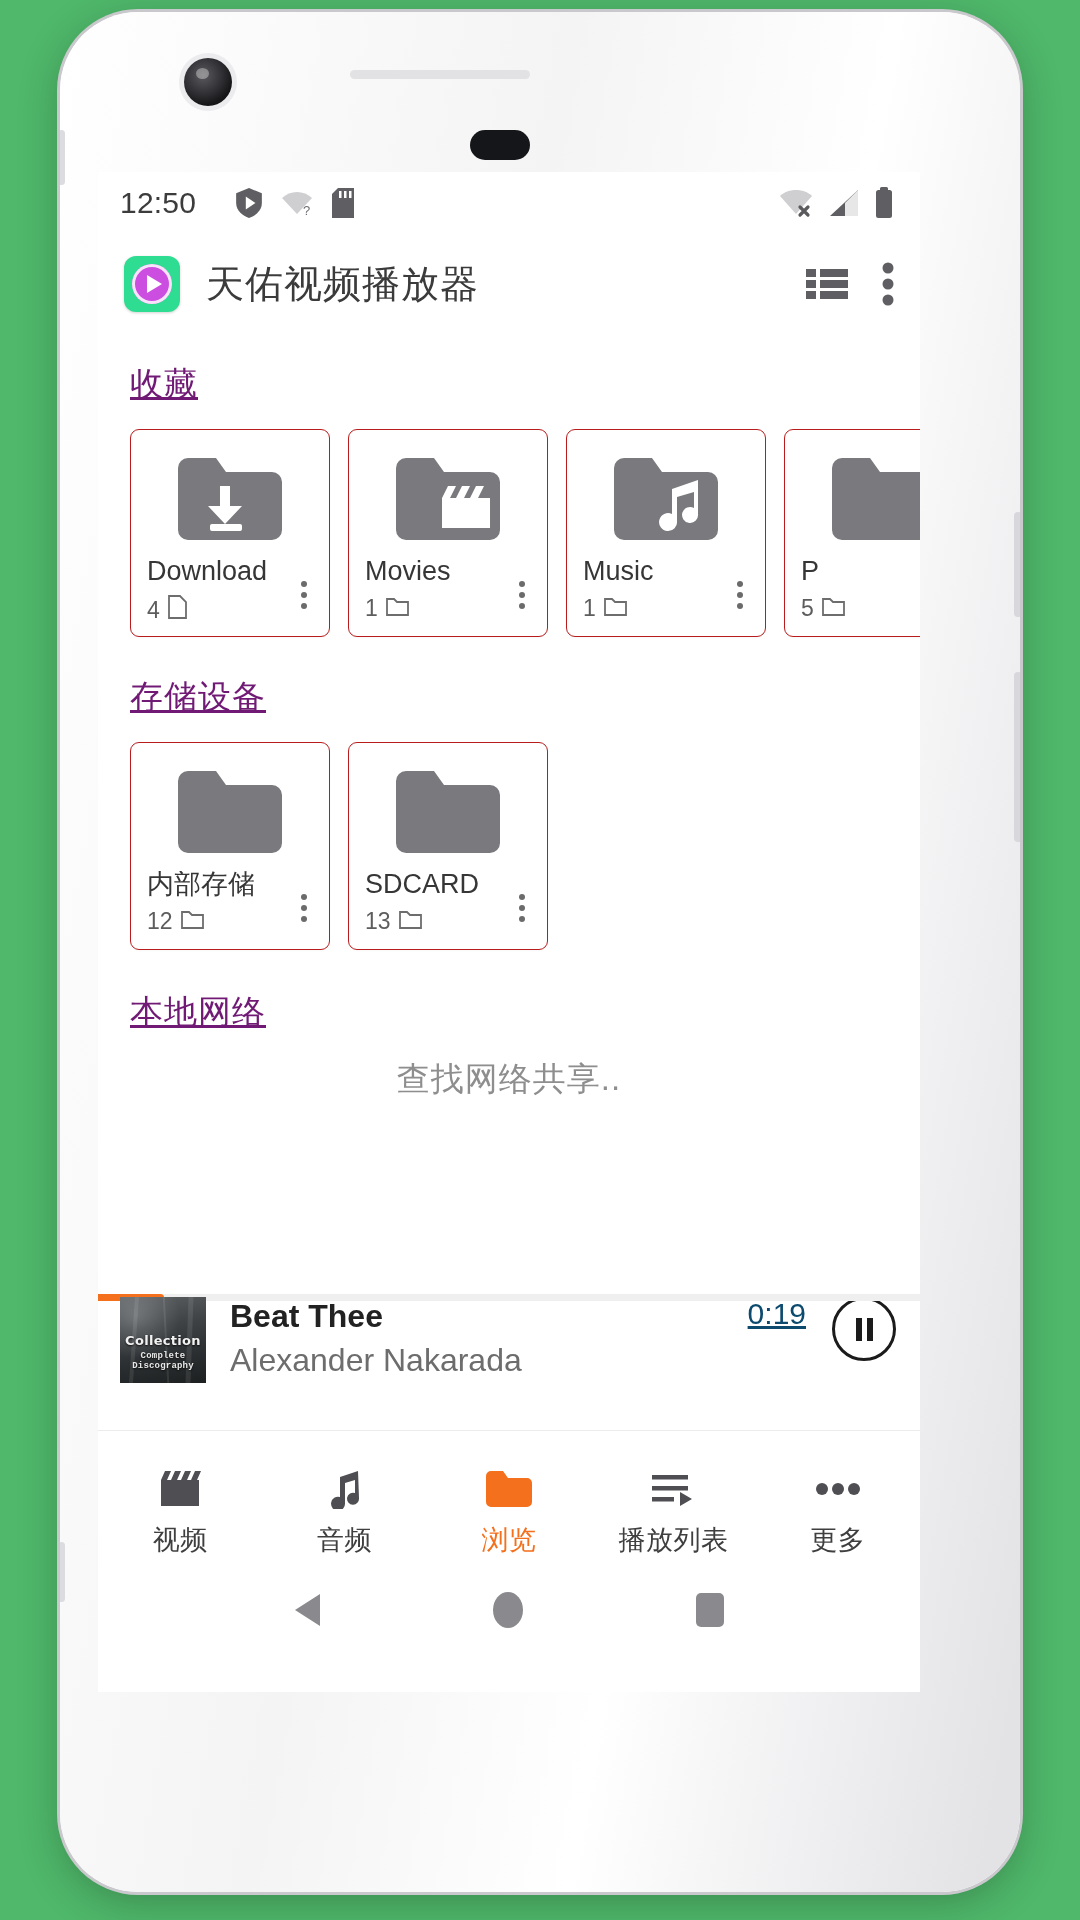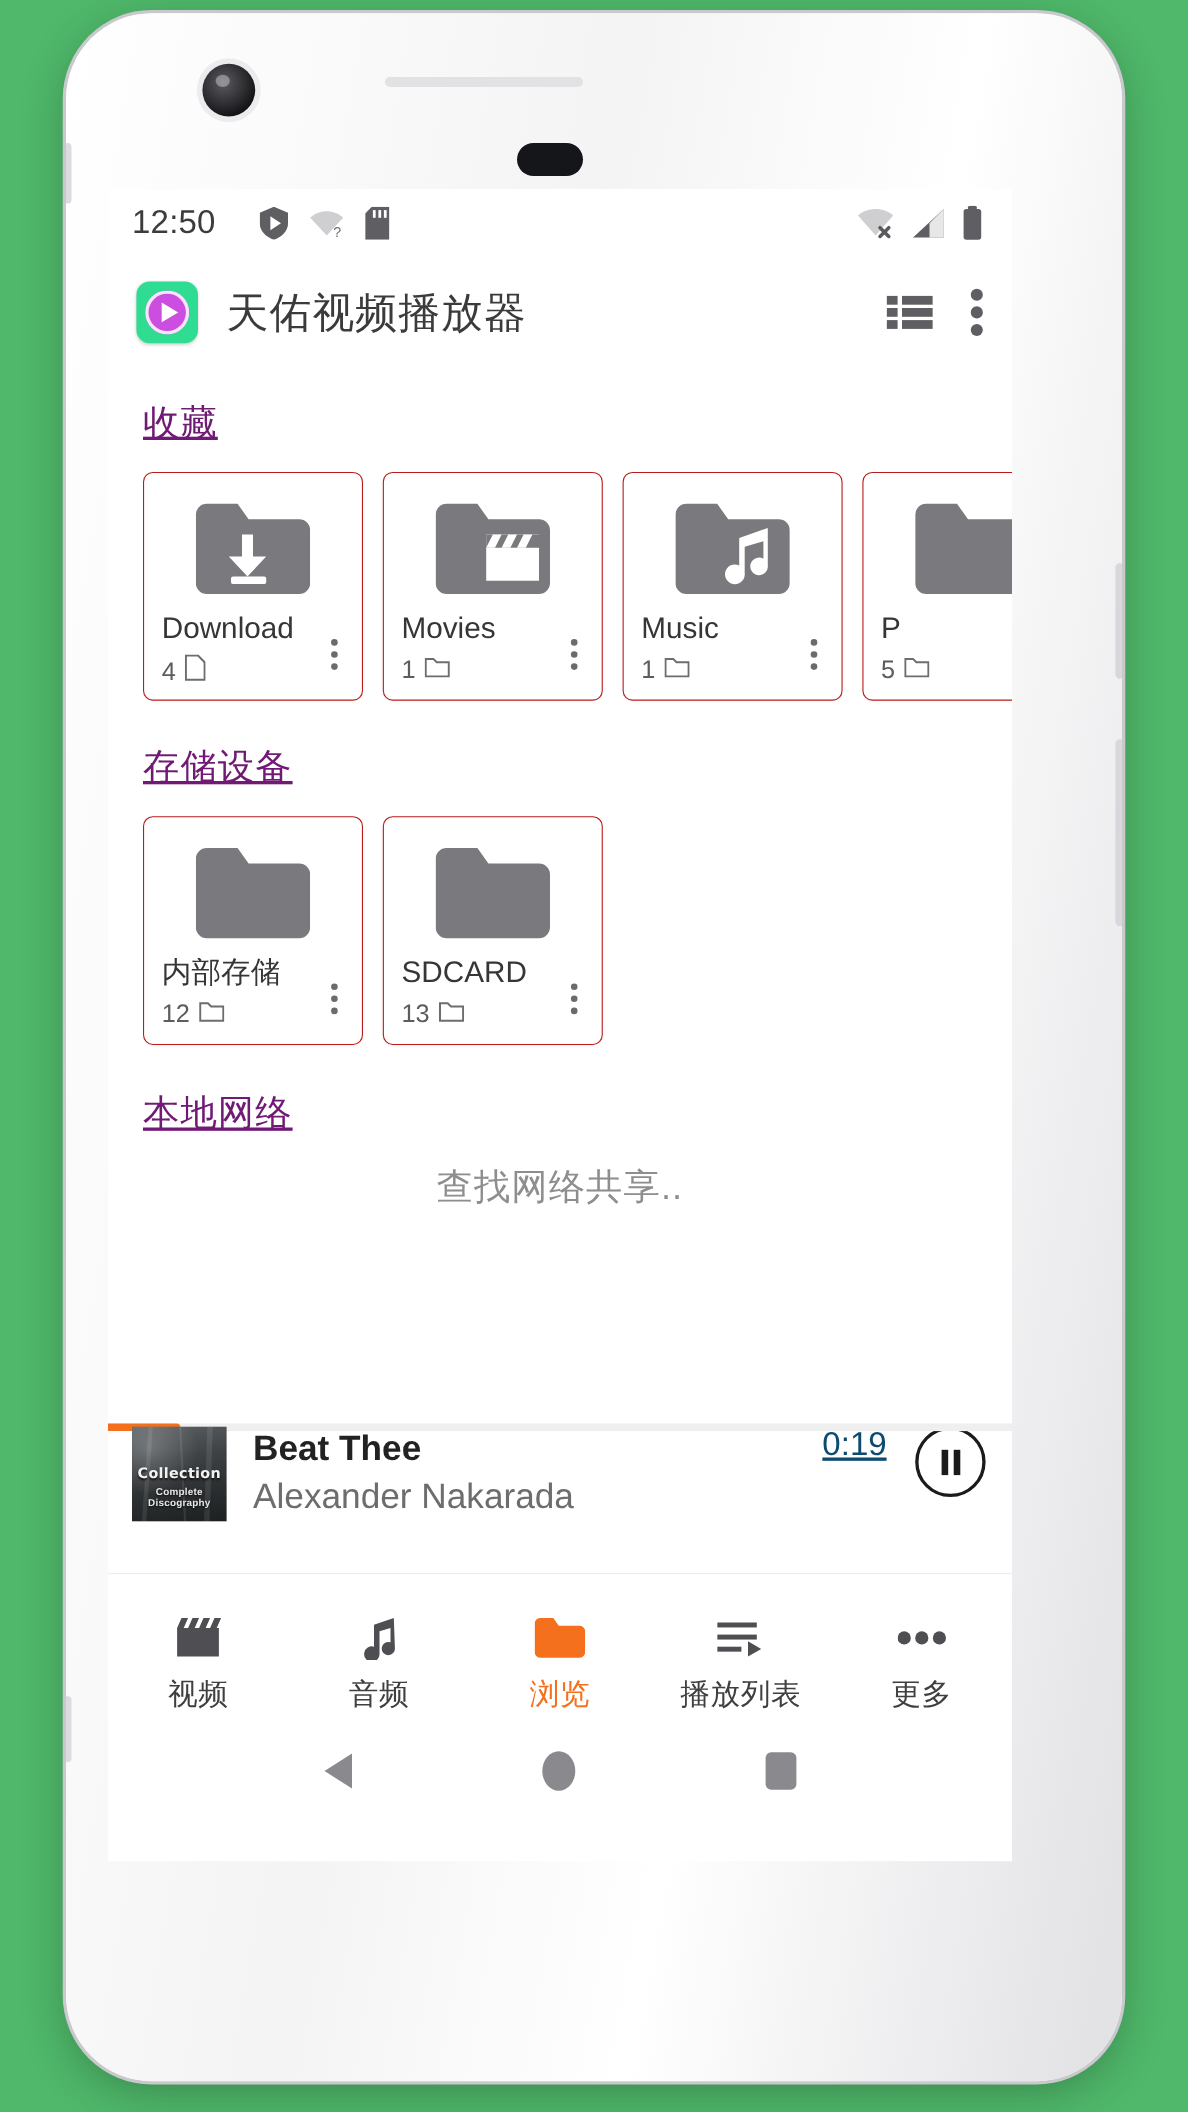--- a/index.html
+++ b/index.html
@@ -236,21 +236,21 @@
     text-align:center;
     font-family: "DejaVu Sans", sans-serif;
     font-weight: 700;
     font-size: 13px; color: #f2f2f2;
     letter-spacing: .3px;
     text-shadow: 0 1px 2px rgba(0,0,0,.8);
   }
   #album-art .art-sub {
     position:absolute; left:0; right:0; top: 54px;
     text-align:center;
-    font-family: Liberation Sans, sans-serif;
+    font-family: Liberation Mono, monospace;
     font-weight: 700;
     font-size: 9px; color: #e8e8e8;
     letter-spacing: .2px;
     text-shadow: 0 1px 2px rgba(0,0,0,.8);
   }
   #np-text { margin-left: 24px; min-width: 0; }
   #np-title {
     font-size: 32px; font-weight: 700; color: #222;
     white-space: nowrap; line-height: 1.2;
   }

